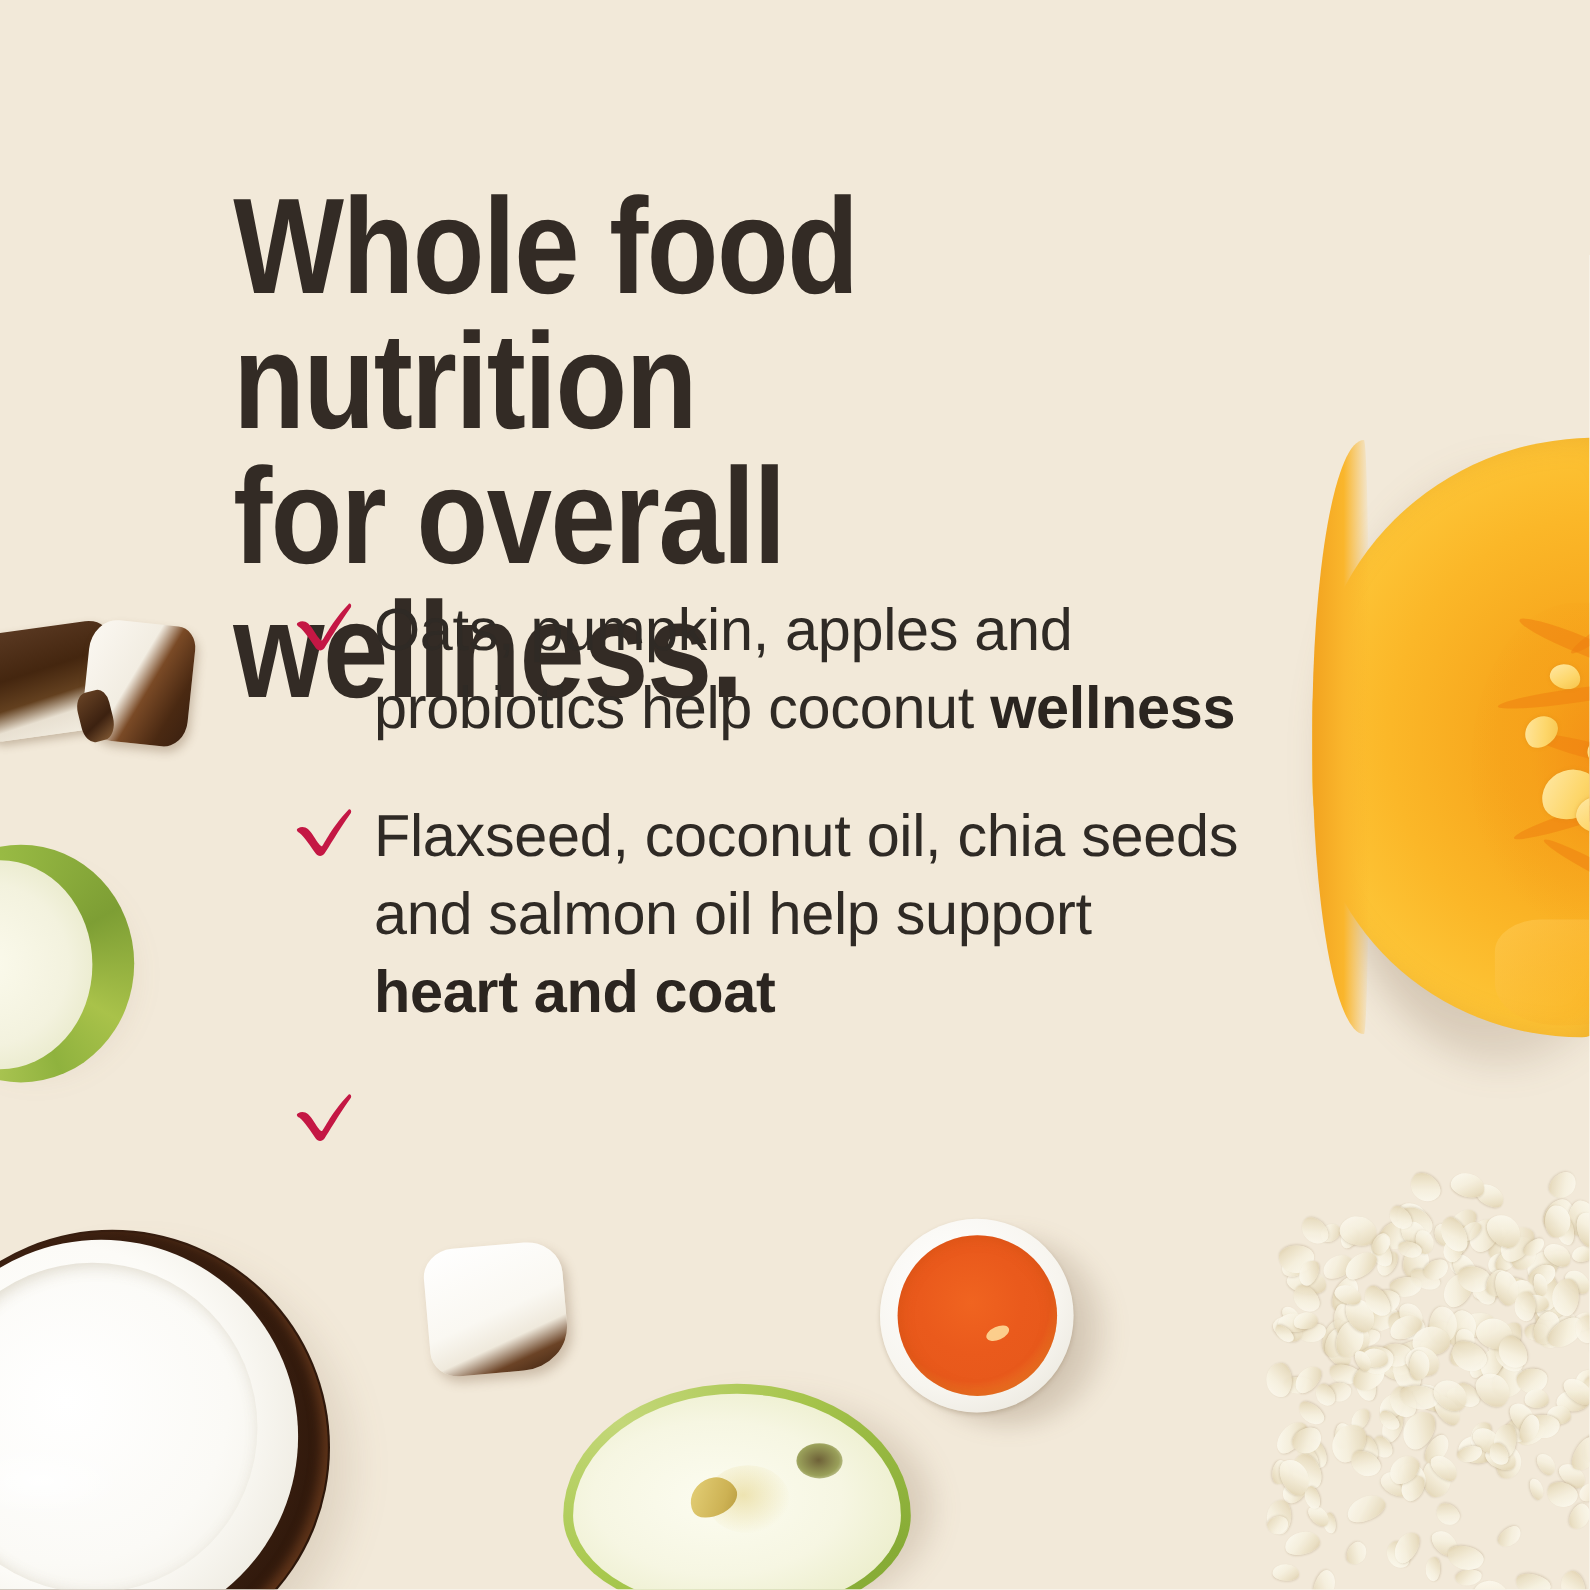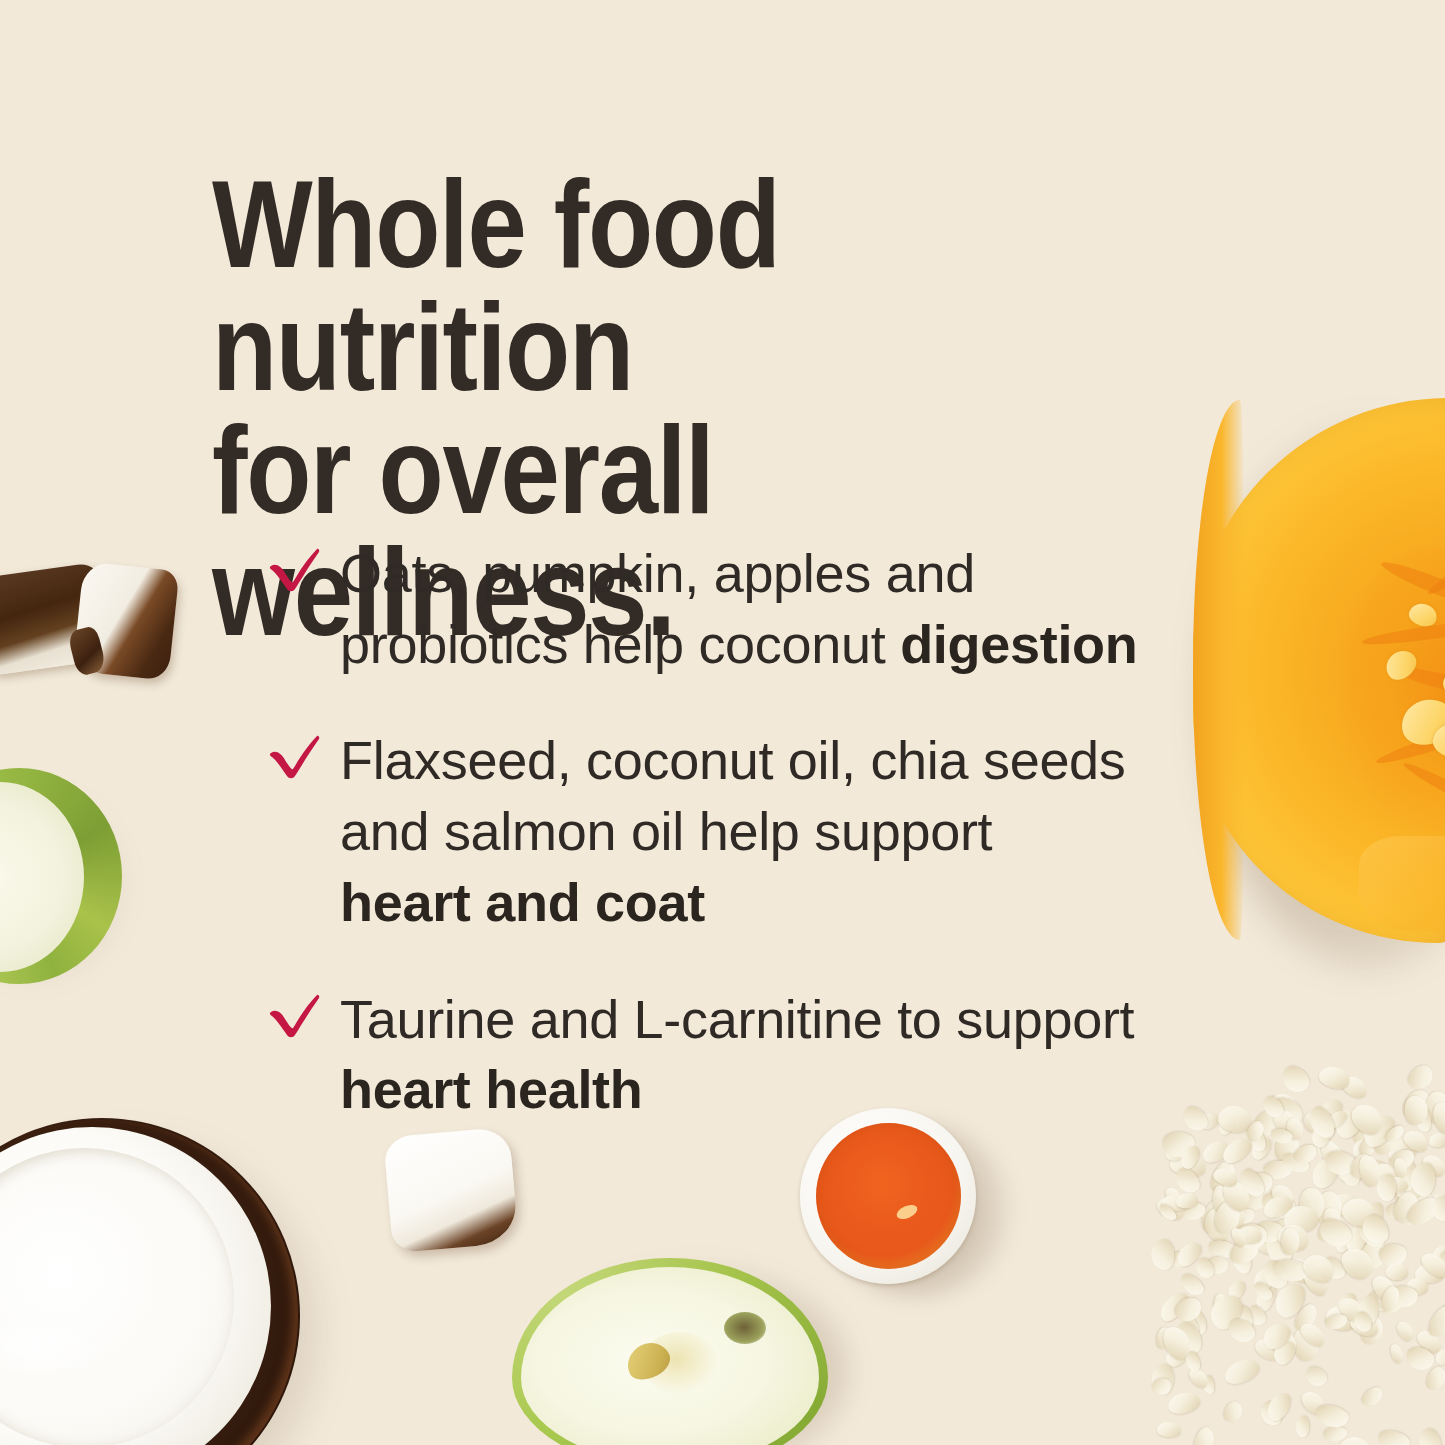--- a/index.html
+++ b/index.html
@@ -692,21 +692,21 @@
 
     <div class="bullet">
       <span class="check">
         <svg viewBox="0 0 54 48" xmlns="http://www.w3.org/2000/svg" aria-hidden="true">
           <path d="M3 22 C8 19 13 22 17 29 C22 37 24 39 25 38 C27 36 33 22 49 5
                    C50 4 52 6 51 8 C39 25 31 39 27 45 C25 48 21 48 19 45
                    C14 38 9 30 4 26 C2 25 1 23 3 22 Z" fill="#C41744"></path>
         </svg>
       </span>
       <span class="btext"><span>Oats, pumpkin, apples and
-probiotics help coconut </span><b>digestion</b></span>
+probiotics help coconut </span><b>wellness</b></span>
     </div>
 
     <div class="bullet">
       <span class="check">
         <svg viewBox="0 0 54 48" xmlns="http://www.w3.org/2000/svg" aria-hidden="true">
           <path d="M3 22 C8 19 13 22 17 29 C22 37 24 39 25 38 C27 36 33 22 49 5
                    C50 4 52 6 51 8 C39 25 31 39 27 45 C25 48 21 48 19 45
                    C14 38 9 30 4 26 C2 25 1 23 3 22 Z" fill="#C41744"></path>
         </svg>
       </span>
@@ -716,19 +716,17 @@
     </div>
 
     <div class="bullet">
       <span class="check">
         <svg viewBox="0 0 54 48" xmlns="http://www.w3.org/2000/svg" aria-hidden="true">
           <path d="M3 22 C8 19 13 22 17 29 C22 37 24 39 25 38 C27 36 33 22 49 5
                    C50 4 52 6 51 8 C39 25 31 39 27 45 C25 48 21 48 19 45
                    C14 38 9 30 4 26 C2 25 1 23 3 22 Z" fill="#C41744"></path>
         </svg>
       </span>
-      <span class="btext"><span>Taurine and L-carnitine to support
-</span><b>heart health</b></span>
     </div>
 
   </div>
 
 </div>
 
 </body></html>

